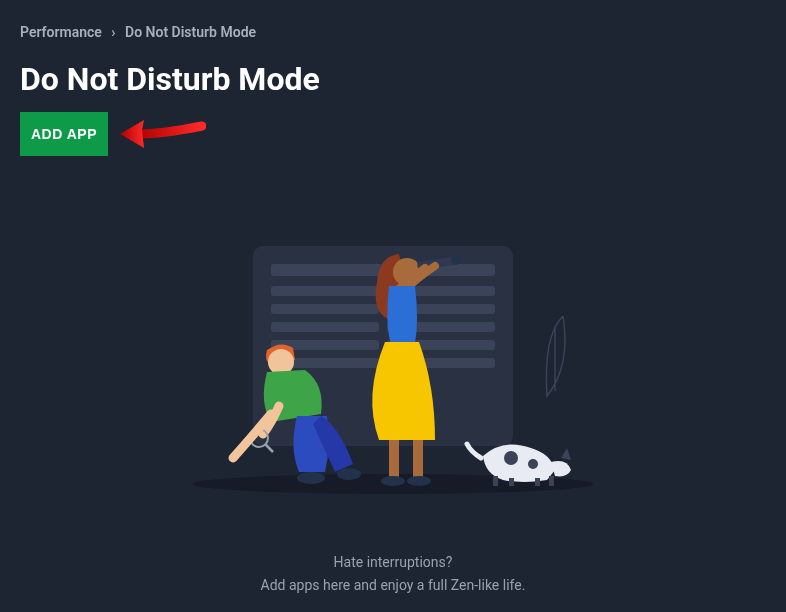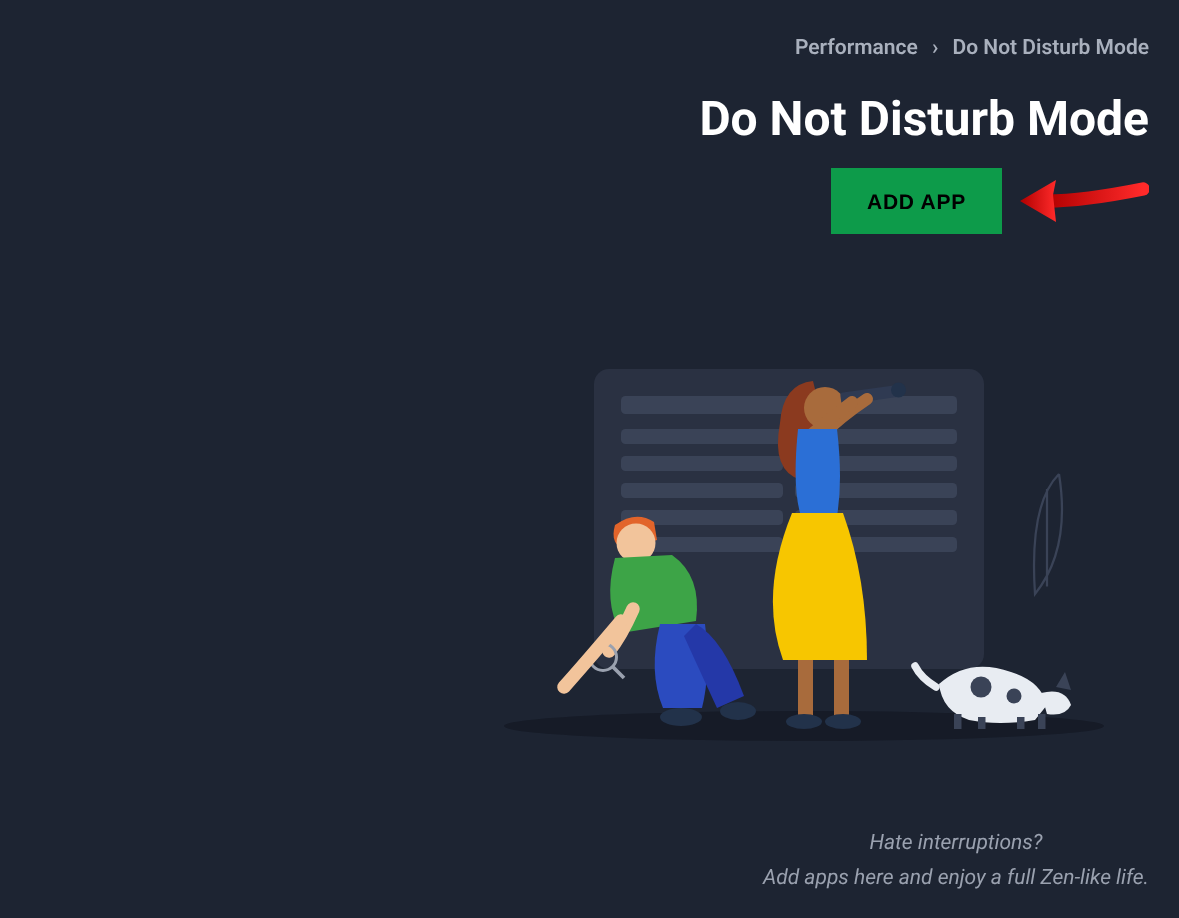--- a/index.html
+++ b/index.html
@@ -13,21 +13,20 @@
       width: 786px;
       height: 612px;
       overflow: hidden;
       color: #fff;
     }
     .page {
       padding: 24px 20px 16px 20px;
       height: 100%;
       display: flex;
       flex-direction: column;
-      align-items: flex-end;
     }
     .breadcrumb {
       color: #a9b0bd;
       font-size: 14px;
       font-weight: 600;
       margin-bottom: 20px;
     }
     .crumb-sep {
       margin: 0 6px;
       color: #a9b0bd;
@@ -46,23 +45,23 @@
       max-width: 520px;
     }
     .btn-row {
       display: flex;
       align-items: center;
       gap: 12px;
       margin-bottom: 16px;
     }
     .add-btn {
       background: #0d9b4a;
-      color: #000000;
+      color: #ffffff;
       border: none;
-      padding: 14px 24px;
+      padding: 14px 11px;
       font-size: 14px;
       font-weight: 700;
       letter-spacing: 0.5px;
       cursor: pointer;
     }
     .arrow-svg {
       margin-left: -4px;
     }
     .illustration {
       flex: 1;
@@ -73,21 +72,20 @@
     }
     .illustration svg {
       display: block;
     }
     .bottom-text {
       text-align: center;
       color: #9aa1af;
       font-size: 14px;
       line-height: 1.6;
       margin-top: 6px;
-      font-style: italic;
     }
   </style>
 </head>
 <body>
 
 <div class="page">
   <div class="breadcrumb">
     <span>Performance</span>
     <span class="crumb-sep">›</span>
     <span>Do Not Disturb Mode</span>

